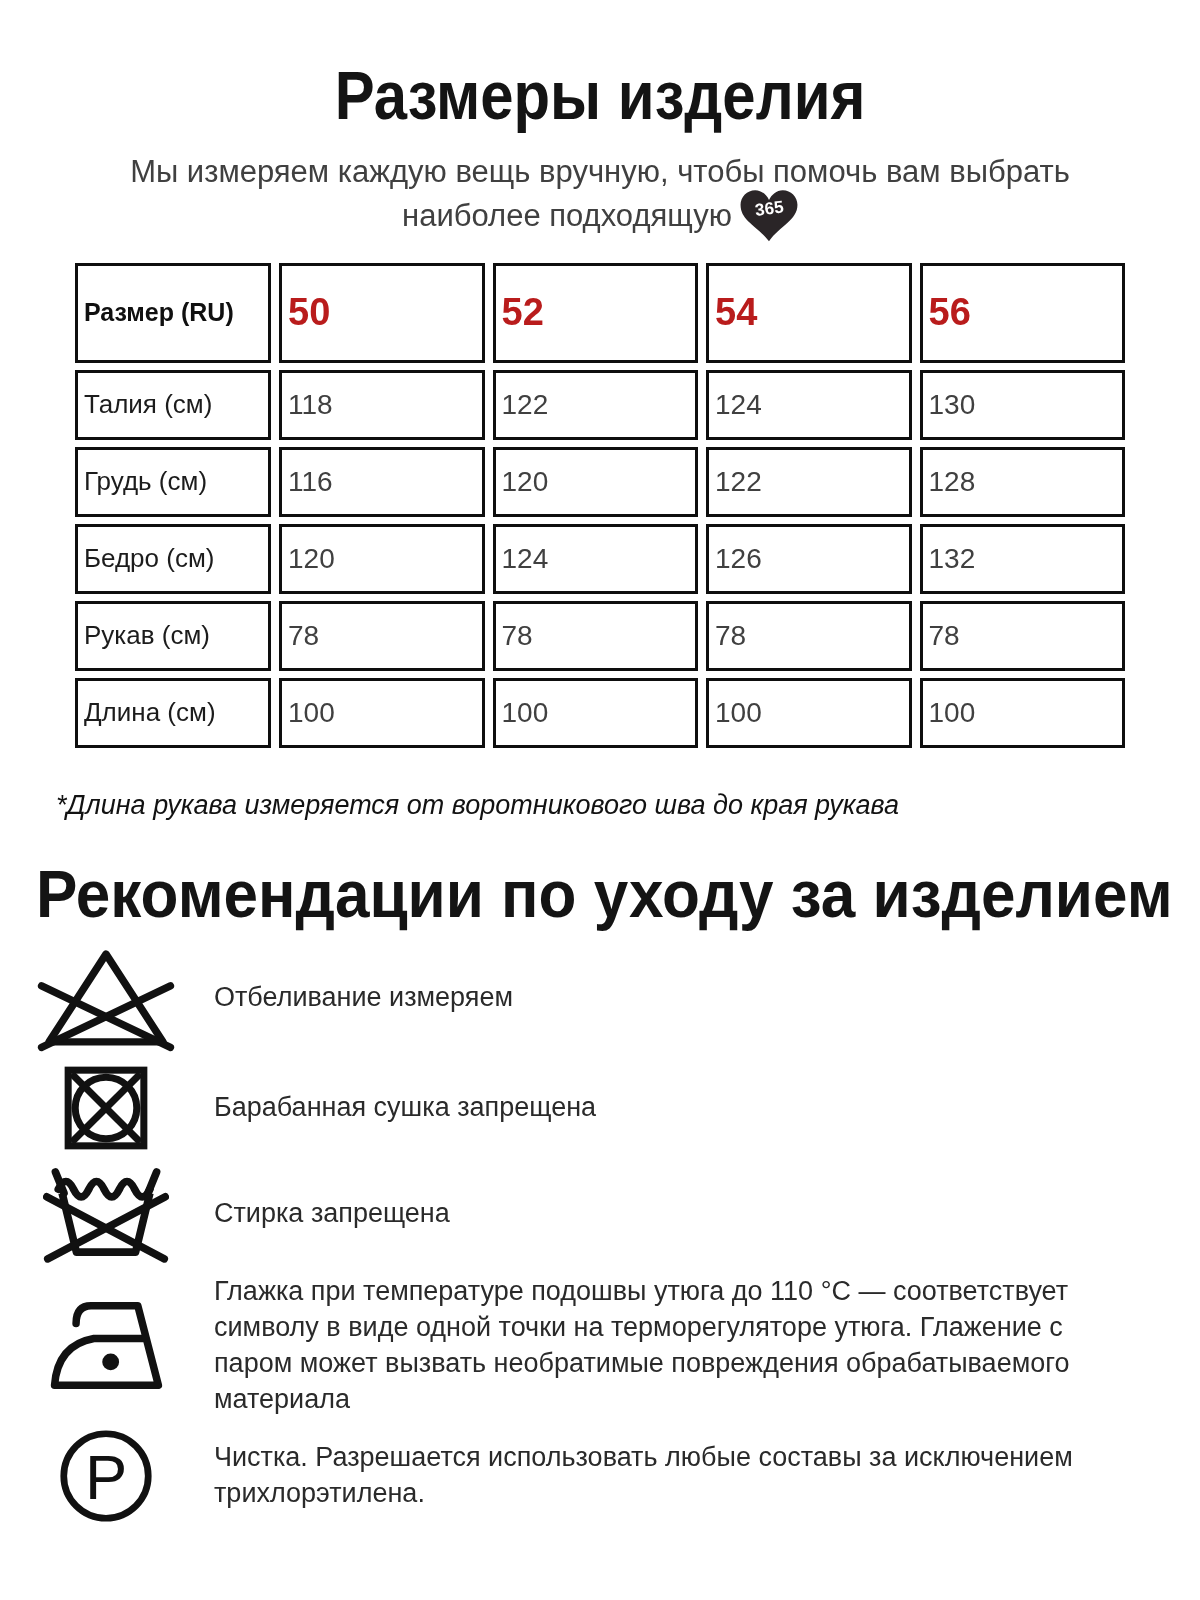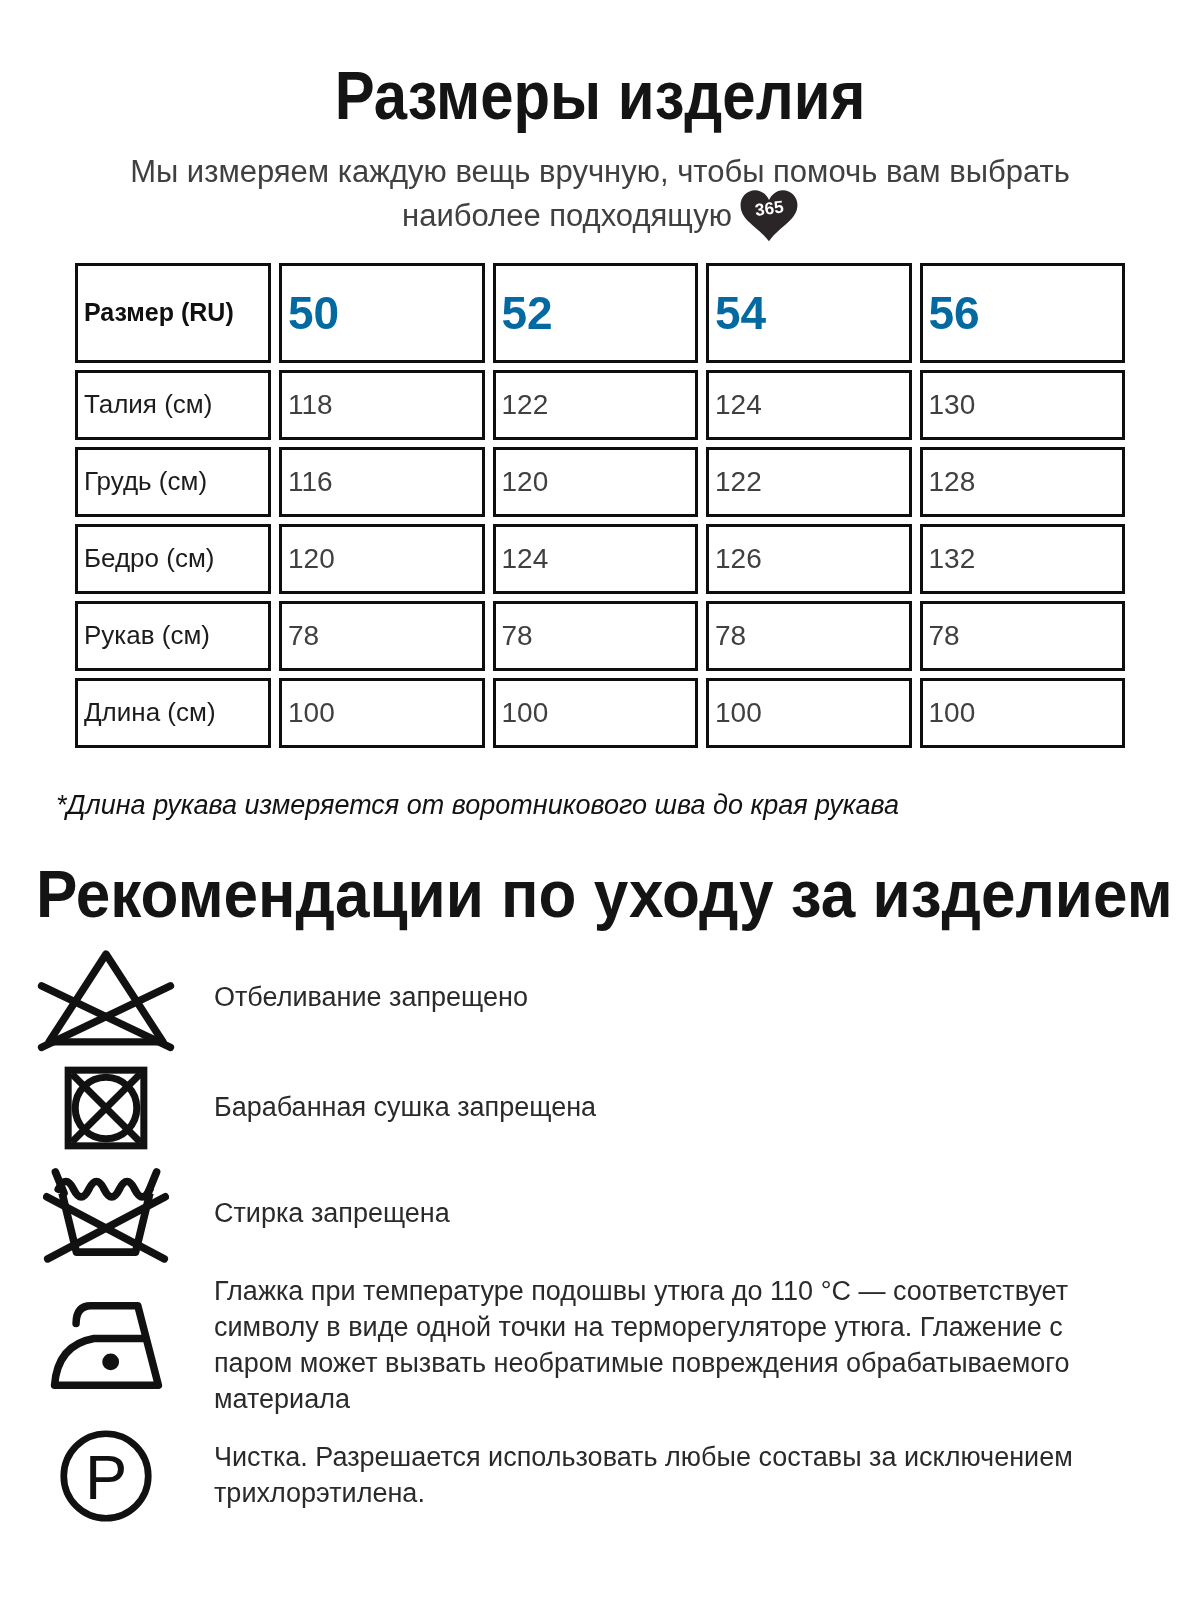--- a/index.html
+++ b/index.html
@@ -53,21 +53,21 @@
     text-align:left;
     vertical-align:middle;
     background:#fff;
     box-sizing:border-box;
     padding:0 6px;
   }
   .col-label{width:196px;}
   tr.header-row td{height:100px;}
   tr.data-row td{height:70px;}
   td.hlabel{font-weight:700;font-size:25px;color:#101010;}
-  td.hsize{font-weight:700;font-size:46px;color:#0369a1;}
+  td.hsize{font-weight:700;font-size:38px;color:#b91c1c;}
   td.rlabel{font-size:26px;color:#1c1c1c;}
   td.rval{font-size:28px;color:#404040;}
 
   
   .footnotes{
     margin:32px 17px 0 56px;
     font-style:italic;
     font-size:27px;
     line-height:1.38;
     color:#121212;
@@ -187,21 +187,21 @@
   <div class="care-list">
 
     <div class="care-row">
       <div class="care-icon-box">
         <svg width="140" height="108" viewBox="0 0 150 114">
           <polygon class="ic" points="75,10 136,104 14,104" stroke-linejoin="round"></polygon>
           <line class="ic" x1="6" y1="44" x2="144" y2="110" stroke-linecap="round"></line>
           <line class="ic" x1="144" y1="44" x2="6" y2="110" stroke-linecap="round"></line>
         </svg>
       </div>
-      <div class="care-text">Отбеливание запрещено</div>
+      <div class="care-text">Отбеливание измеряем</div>
     </div>
 
     <div class="care-row">
       <div class="care-icon-box">
         <svg width="88" height="92" viewBox="0 0 100 100">
           <rect class="ic" x="7" y="7" width="86" height="86"></rect>
           <circle class="ic" cx="50" cy="50" r="35"></circle>
           <line class="ic" x1="11" y1="11" x2="89" y2="89"></line>
           <line class="ic" x1="89" y1="11" x2="11" y2="89"></line>
         </svg>

